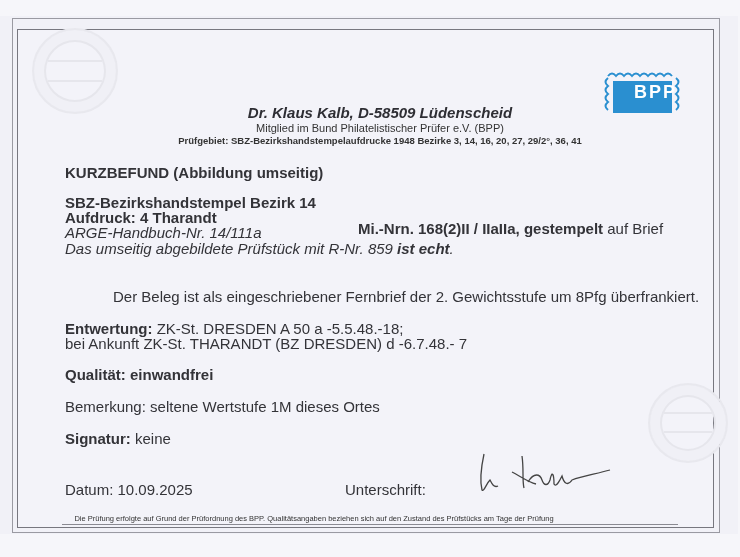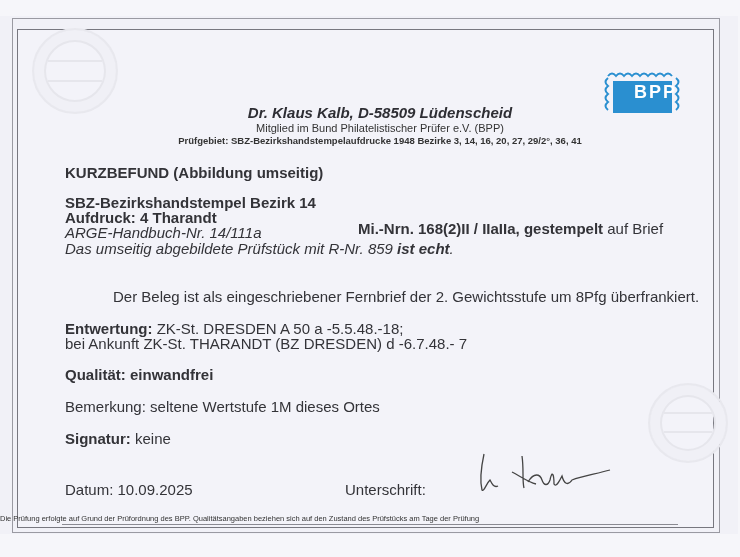--- a/index.html
+++ b/index.html
@@ -46,21 +46,21 @@
   .head-area {
     left: 0; width: 760px; text-align: center; top: 135px;
     font-size: 9.5px; font-weight: bold; color: #333;
   }
   .bpp {
     position: absolute; left: 602px; top: 70px; width: 80px; height: 46px;
   }
   .body-text { font-size: 15px; color: #333338; }
   .b { font-weight: bold; }
   .footer-note {
-    left: 0; width: 612px; top: 514px;
+    left: 8px; width: 612px; text-align: center; top: 514px;
     font-size: 7.5px; color: #333;
   }
   .footer-line {
     position: absolute; left: 62px; top: 524px; width: 616px; height: 1px; background: #8a8a92;
   }
   .signature { position: absolute; left: 478px; top: 450px; }
 </style>
 </head>
 <body>
 

